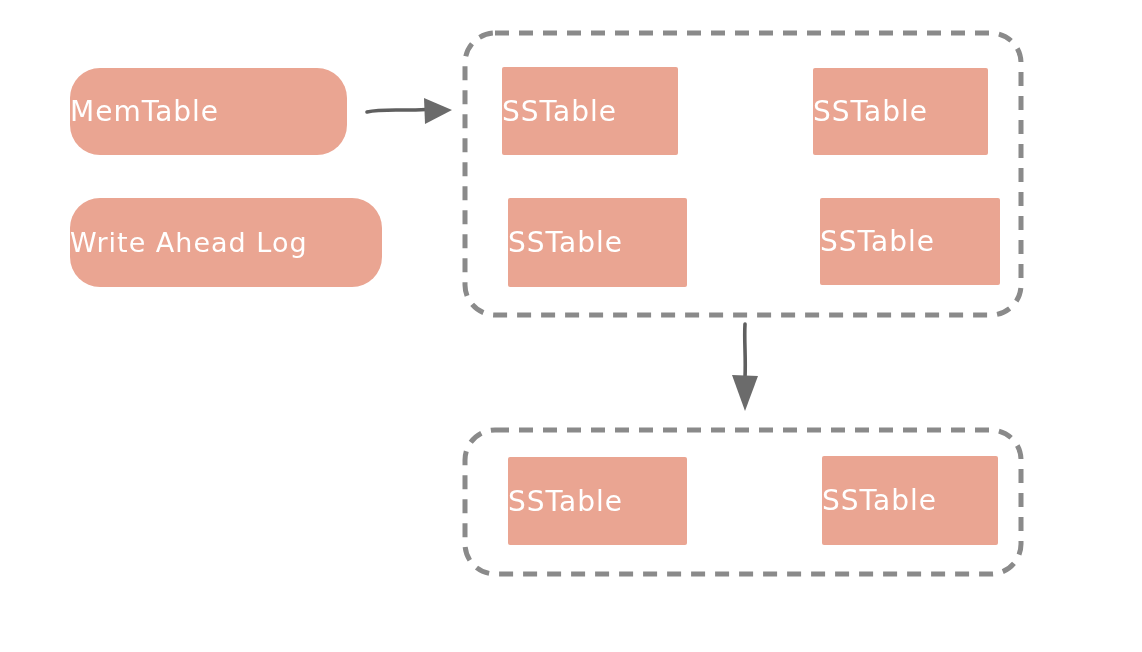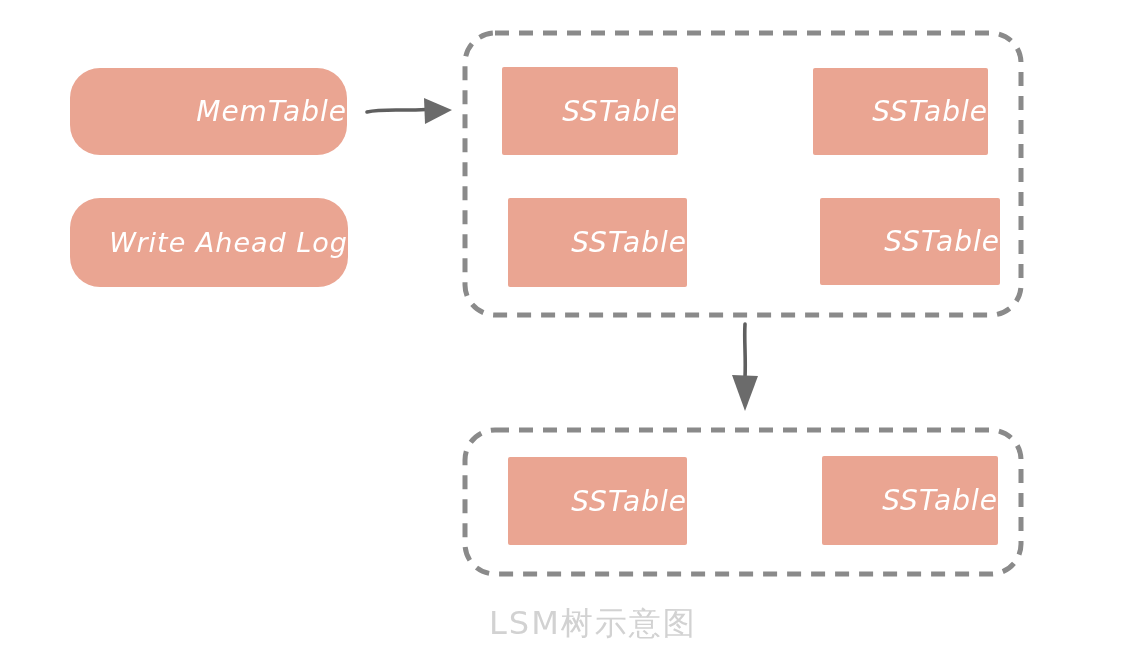--- a/index.html
+++ b/index.html
@@ -15,30 +15,28 @@
     background: #ffffff;
     overflow: hidden;
   }
   
   .node {
     position: absolute;
     background: #eaa592;
     border-radius: 30px;
     display: flex;
     align-items: center;
-    justify-content: flex-end;
+    justify-content: flex-start;
     color: #ffffff;
     font-size: 28px;
-    font-style: italic;
     letter-spacing: 1px;
     box-sizing: border-box;
-    padding-left: 25px;
   }
   .node-memtable   { left: 70px;  top: 68px;  width: 277px; height: 87px; }
-  .node-wal        { left: 70px;  top: 198px; width: 278px; height: 89px; font-size: 27px; }
+  .node-wal        { left: 70px;  top: 198px; width: 312px; height: 89px; font-size: 27px; }
 
   
   .group {
     position: absolute;
   }
   .group-level0 { left: 462px; top: 30px;  width: 562px; height: 288px; }
   .group-level1 { left: 462px; top: 427px; width: 562px; height: 150px; }
   .group svg.dash-border {
     position: absolute;
     left: 0; top: 0;
@@ -125,15 +123,14 @@
       <rect x="3" y="3" width="556" height="144" rx="30" ry="30" fill="none" stroke="#8a8a8a" stroke-width="5" stroke-dasharray="14 10"></rect>
     </svg>
     <div class="node sstable ss-l1-a">
       <span>SSTable</span>
     </div>
     <div class="node sstable ss-l1-b">
       <span>SSTable</span>
     </div>
   </div>
 
-  <div class="caption">LSM树示意图</div>
 
 </div>
 
 </body></html>

